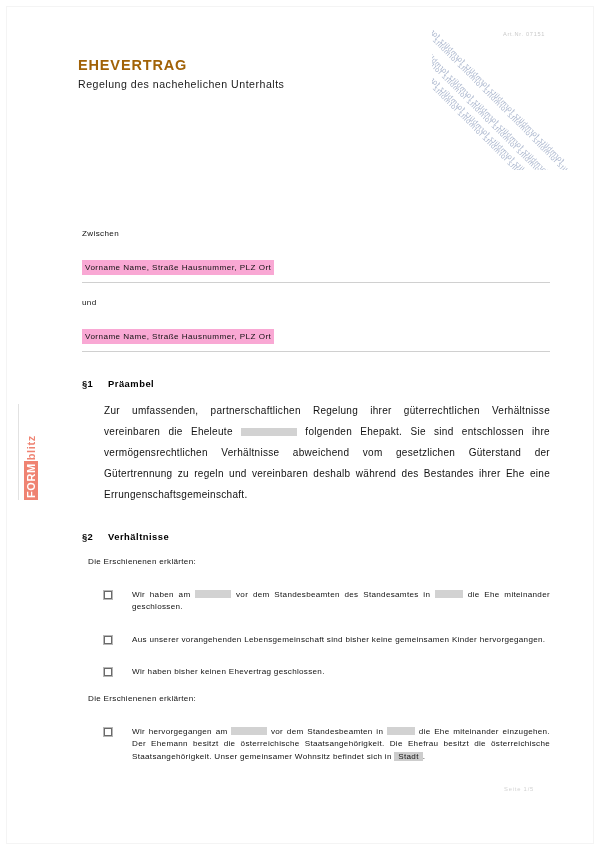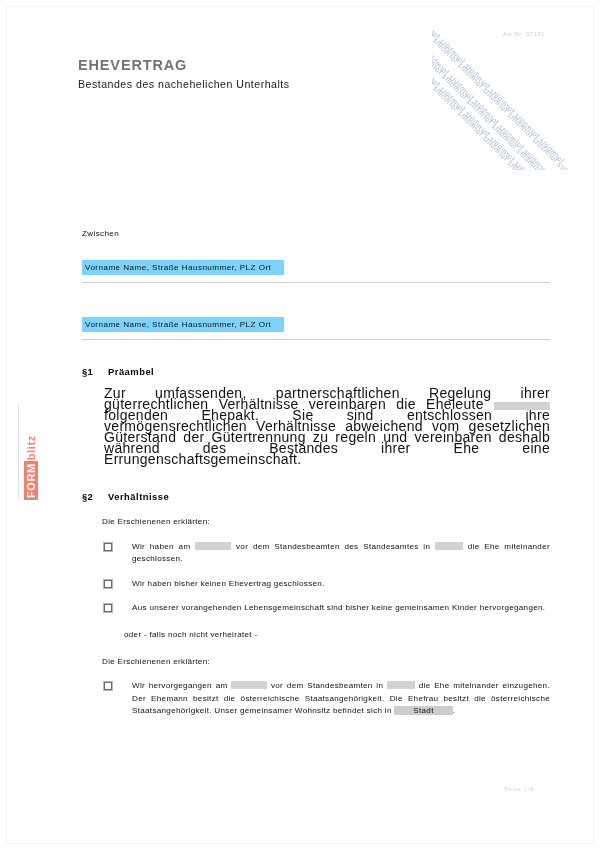--- a/index.html
+++ b/index.html
@@ -75,21 +75,21 @@
   
   #header {
     position: absolute;
     left: 78px;
     top: 56px;
     width: 380px;
   }
   #title-line1, #title-line2 {
     font-size: 14.5px;
     font-weight: bold;
-    color: #737373;
+    color: #a16207;
     letter-spacing: 0.85px;
     line-height: 19px;
     white-space: nowrap;
   }
   #title-sub {
     font-size: 10.6px;
     font-weight: normal;
     color: #1a1a1a;
     letter-spacing: 0.5px;
     margin-top: 3px;
@@ -158,25 +158,25 @@
   .lbl {
     font-size: 8.1px;
     color: #111111;
     letter-spacing: 0.35px;
     line-height: 12px;
   }
 
   .field-block { margin-top: 20px; }
   .field-text {
     display: inline-block;
-    background: #7dd3fc;
+    background: #f9a8d4;
     color: #111111;
     font-size: 8.1px;
     letter-spacing: 0.45px;
-    padding: 2px 13px 2px 3px;
+    padding: 2px 3px 2px 3px;
     line-height: 11px;
   }
   .field-rule {
     width: 468px;
     height: 1px;
     background: #d0d0d0;
     margin-top: 7px;
   }
 
   .spacer-14 { height: 14px; }
@@ -190,30 +190,30 @@
     color: #000000;
     letter-spacing: 0.4px;
     margin-top: 26px;
   }
   .section-num { width: 26px; flex: 0 0 26px; }
   .section-title { letter-spacing: 0.5px; }
 
   .para {
     margin-left: 22px;
     margin-top: 11px;
-    font-size: 14px;
-    line-height: 11px;
+    font-size: 10px;
+    line-height: 21px;
     color: #111111;
     text-align: justify;
     letter-spacing: 0.3px;
     width: 446px;
   }
 
   .plain {
-    margin-left: 20px;
+    margin-left: 6px;
     margin-top: 14px;
     font-size: 8.1px;
     line-height: 12.6px;
     color: #111111;
     letter-spacing: 0.3px;
   }
 
   
   .blank {
     display: inline-block;
@@ -222,28 +222,28 @@
     vertical-align: baseline;
     position: relative;
     top: 1px;
   }
   .blank-sm { width: 28px; }
   .blank-md { width: 36px; }
   .blank-lg { width: 56px; }
 
   .hl {
     background: #cdcdcd;
-    padding: 0 19px;
+    padding: 0 4px;
   }
 
   
   .cb-row {
     display: flex;
     margin-left: 22px;
-    margin-top: 12px;
+    margin-top: 20px;
     width: 446px;
   }
   .cb-box {
     flex: 0 0 auto;
     width: 8px;
     height: 8px;
     border: 1px solid #6a6a6a;
     background: #ffffff;
     box-shadow: inset 0 0 0 1px #ffffff, 0 0 0 1px #b8b8b8;
     margin-top: 2px;
@@ -296,41 +296,42 @@
     <div class="wm-row" style="top: 172px; margin-left: 4px;">formblitz  formblitz  formblitz  formblitz  formblitz  formblitz  formblitz  formblitz  formblitz  formblitz  formblitz  formblitz  formblitz  formblitz  formblitz  formblitz  formblitz  formblitz  formblitz  formblitz  formblitz  formblitz  formblitz  formblitz  formblitz  formblitz  </div>
     <div class="wm-row" style="top: 184px; margin-left: 13px;">formblitz  formblitz  formblitz  formblitz  formblitz  formblitz  formblitz  formblitz  formblitz  formblitz  formblitz  formblitz  formblitz  formblitz  formblitz  formblitz  formblitz  formblitz  formblitz  formblitz  formblitz  formblitz  formblitz  formblitz  formblitz  formblitz  </div>
     <div class="wm-row" style="top: 196px; margin-left: -14px;">formblitz  formblitz  formblitz  formblitz  formblitz  formblitz  formblitz  formblitz  formblitz  formblitz  formblitz  formblitz  formblitz  formblitz  formblitz  formblitz  formblitz  formblitz  formblitz  formblitz  formblitz  formblitz  formblitz  formblitz  formblitz  formblitz  </div>
     <div class="wm-row" style="top: 208px; margin-left: -5px;">formblitz  formblitz  formblitz  formblitz  formblitz  formblitz  formblitz  formblitz  formblitz  formblitz  formblitz  formblitz  formblitz  formblitz  formblitz  formblitz  formblitz  formblitz  formblitz  formblitz  formblitz  formblitz  formblitz  formblitz  formblitz  formblitz  </div>
   </div>
 
   <div id="art-nr">Art.Nr.  07151</div>
 
   <div id="header">
     <div id="title-line1">EHEVERTRAG</div>
-    <div id="title-sub">Bestandes des nachehelichen Unterhalts</div>
+    <div id="title-sub">Regelung des nachehelichen Unterhalts</div>
   </div>
 
   <div id="fb-rule"></div>
   <div id="formblitz">
     <div id="fb-inner">
       <span id="fb-form">FORM</span>
         <span id="fb-blitz">blitz</span>
     </div>
   </div>
 
   <div id="content">
 
     <div class="lbl">Zwischen</div>
 
     <div class="field-block">
       <span class="field-text">Vorname Name, Straße Hausnummer, PLZ Ort</span>
       <div class="field-rule"></div>
     </div>
 
     <div class="spacer-14"></div>
+    <div class="lbl">und</div>
 
     <div class="field-block">
       <span class="field-text">Vorname Name, Straße Hausnummer, PLZ Ort</span>
       <div class="field-rule"></div>
     </div>
 
     <div class="section-head">
       <span class="section-num">§1</span>
       <span class="section-title">Präambel</span>
     </div>
@@ -354,29 +355,28 @@
         <span>Wir haben am</span>
         <span class="blank blank-md"></span>
         <span>vor dem Standesbeamten des Standesamtes in</span>
         <span class="blank blank-sm"></span>
         <span>die Ehe miteinander geschlossen.</span>
       </span>
     </div>
 
     <div class="cb-row">
       <span class="cb-box"></span>
-      <span class="cb-text">Wir haben bisher keinen Ehevertrag geschlossen.</span>
+      <span class="cb-text">Aus unserer vorangehenden Lebensgemeinschaft sind bisher keine gemeinsamen Kinder hervorgegangen.</span>
     </div>
 
     <div class="cb-row">
       <span class="cb-box"></span>
-      <span class="cb-text">Aus unserer vorangehenden Lebensgemeinschaft sind bisher keine gemeinsamen Kinder hervorgegangen.</span>
-    </div>
-
-    <div class="plain" style="margin-left:42px;">oder - falls noch nicht verheiratet -</div>
+      <span class="cb-text">Wir haben bisher keinen Ehevertrag geschlossen.</span>
+    </div>
+
 
     <div class="plain">Die Erschienenen erklärten:</div>
 
     <div class="cb-row">
       <span class="cb-box"></span>
       <span class="cb-text">
         <span>Wir hervorgegangen am</span>
         <span class="blank blank-md"></span>
         <span>vor dem Standesbeamten in</span>
         <span class="blank blank-sm"></span>

